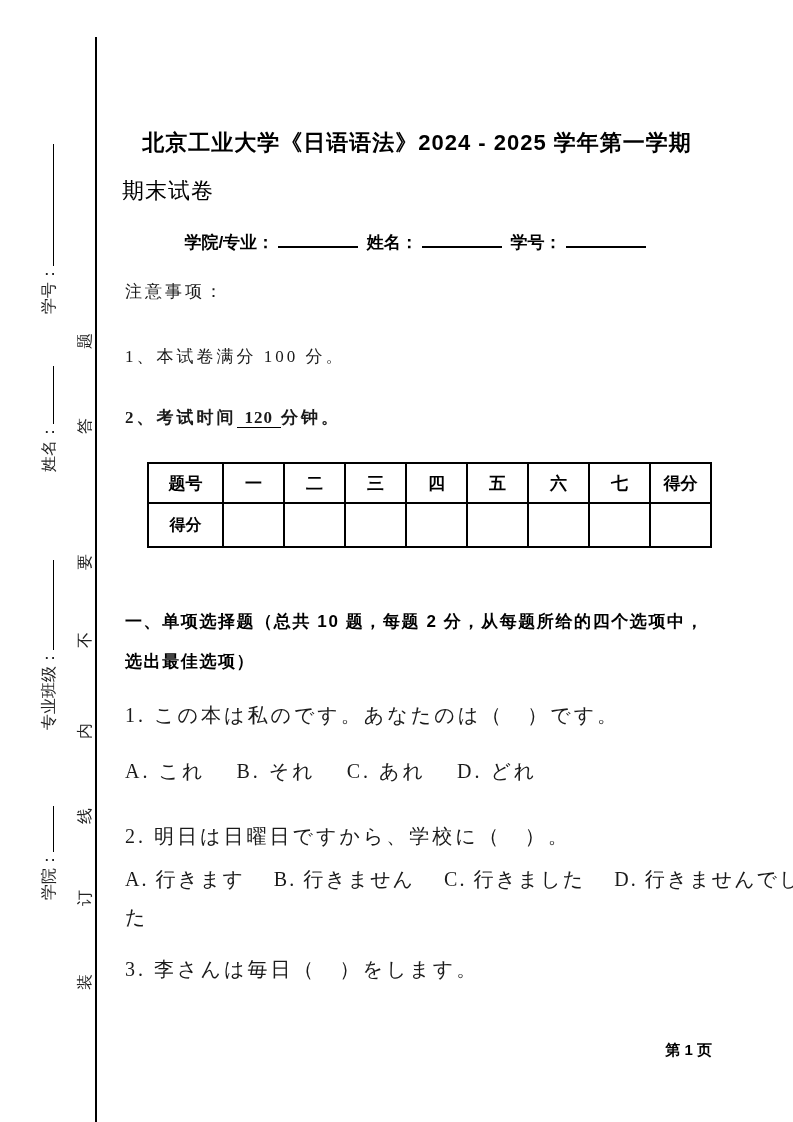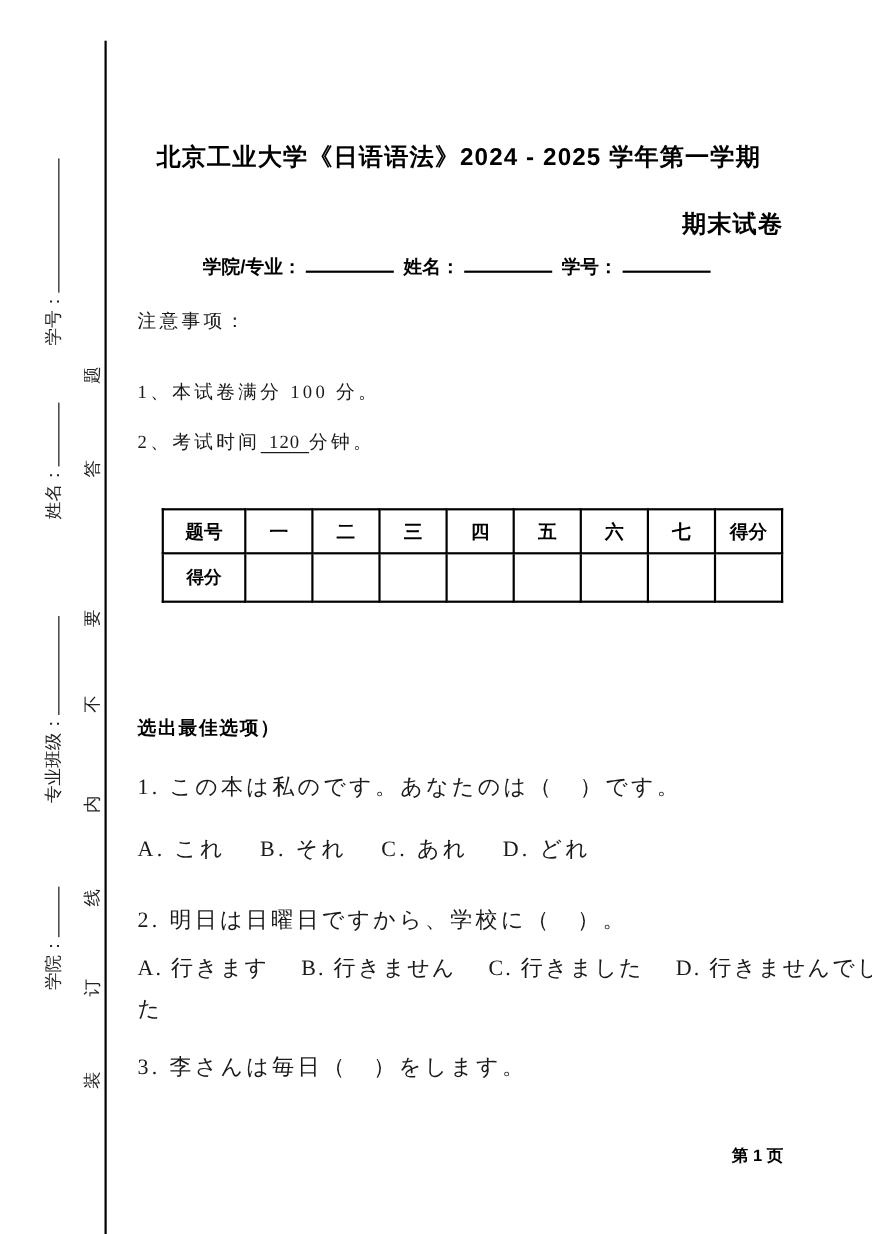--- a/index.html
+++ b/index.html
@@ -19,34 +19,34 @@
     position:absolute;transform:rotate(-90deg);transform-origin:0 0;
     font-size:16px;color:#222;width:22px;height:20px;line-height:20px;text-align:center;white-space:nowrap;
   }
   
   .title{
     left:122px;top:128px;width:590px;text-align:center;
     font-family:"Liberation Sans","DejaVu Sans",sans-serif;font-weight:700;
     font-size:22px;letter-spacing:1px;color:#000;white-space:nowrap;
   }
   .subtitle{
-    left:122px;top:189px;width:590px;text-align:right;
-    font-family:"Liberation Sans","DejaVu Sans",sans-serif;font-weight:700;
+    left:122px;top:176px;width:590px;text-align:left;
+    font-family:"Liberation Sans","DejaVu Sans",sans-serif;font-weight:400;
     font-size:22px;letter-spacing:1px;color:#000;
   }
   .fields{
     left:122px;top:230px;width:590px;text-align:center;
     font-family:"Liberation Sans","DejaVu Sans",sans-serif;font-weight:700;
     font-size:17px;color:#000;white-space:nowrap;
   }
   .fields .blank{display:inline-block;width:80px;border-bottom:2px solid #000;height:16px;margin:0 4px;}
   .body-line{left:125px;width:585px;font-size:17px;letter-spacing:3px;color:#1a1a1a;white-space:nowrap;}
   .notice-head{top:280px;}
   .notice-1{top:345px;}
-  .notice-2{top:390px;}
+  .notice-2{top:406px;font-weight:bold;}
   .u-num{border-bottom:1.4px solid #000;padding:0 8px;letter-spacing:1px;}
   .score-table{
     position:absolute;left:147px;top:462px;border-collapse:collapse;table-layout:fixed;
     font-family:"Liberation Sans","DejaVu Sans",sans-serif;color:#000;
   }
   .score-table th,.score-table td{border:2px solid #000;padding:0;text-align:center;}
   .score-table th{font-weight:700;font-size:16px;}
   .score-table .hrow th{height:38px;font-size:17px;}
   .score-table .r2 th,.score-table .r2 td{height:42px;}
   .score-table .r3 th,.score-table .r3 td{height:43px;}
@@ -140,20 +140,21 @@
           <td></td>
           <td></td>
           <td></td>
           <td></td>
           <td></td>
           <td></td>
     </tr>
   </tbody>
     </table>
 
+  <div class="abs sec-head sec-head-1">一、单项选择题（总共 10 题，每题 2 分，从每题所给的四个选项中，</div>
   <div class="abs sec-head sec-head-2">选出最佳选项）</div>
 
   <div class="abs q-line q1">1. この本は私のです。あなたのは（　）です。</div>
   <div class="abs q-line q1o">A. これ　 B. それ　 C. あれ　 D. どれ</div>
 
   <div class="abs q-line q2">2. 明日は日曜日ですから、学校に（　）。</div>
   <div class="abs q-line q2o1">A. 行きます　 B. 行きません　 C. 行きました　 D. 行きませんでし</div>
   <div class="abs q-line q2o2">た</div>
 
   <div class="abs q-line q3">3. 李さんは毎日（　）をします。</div>

